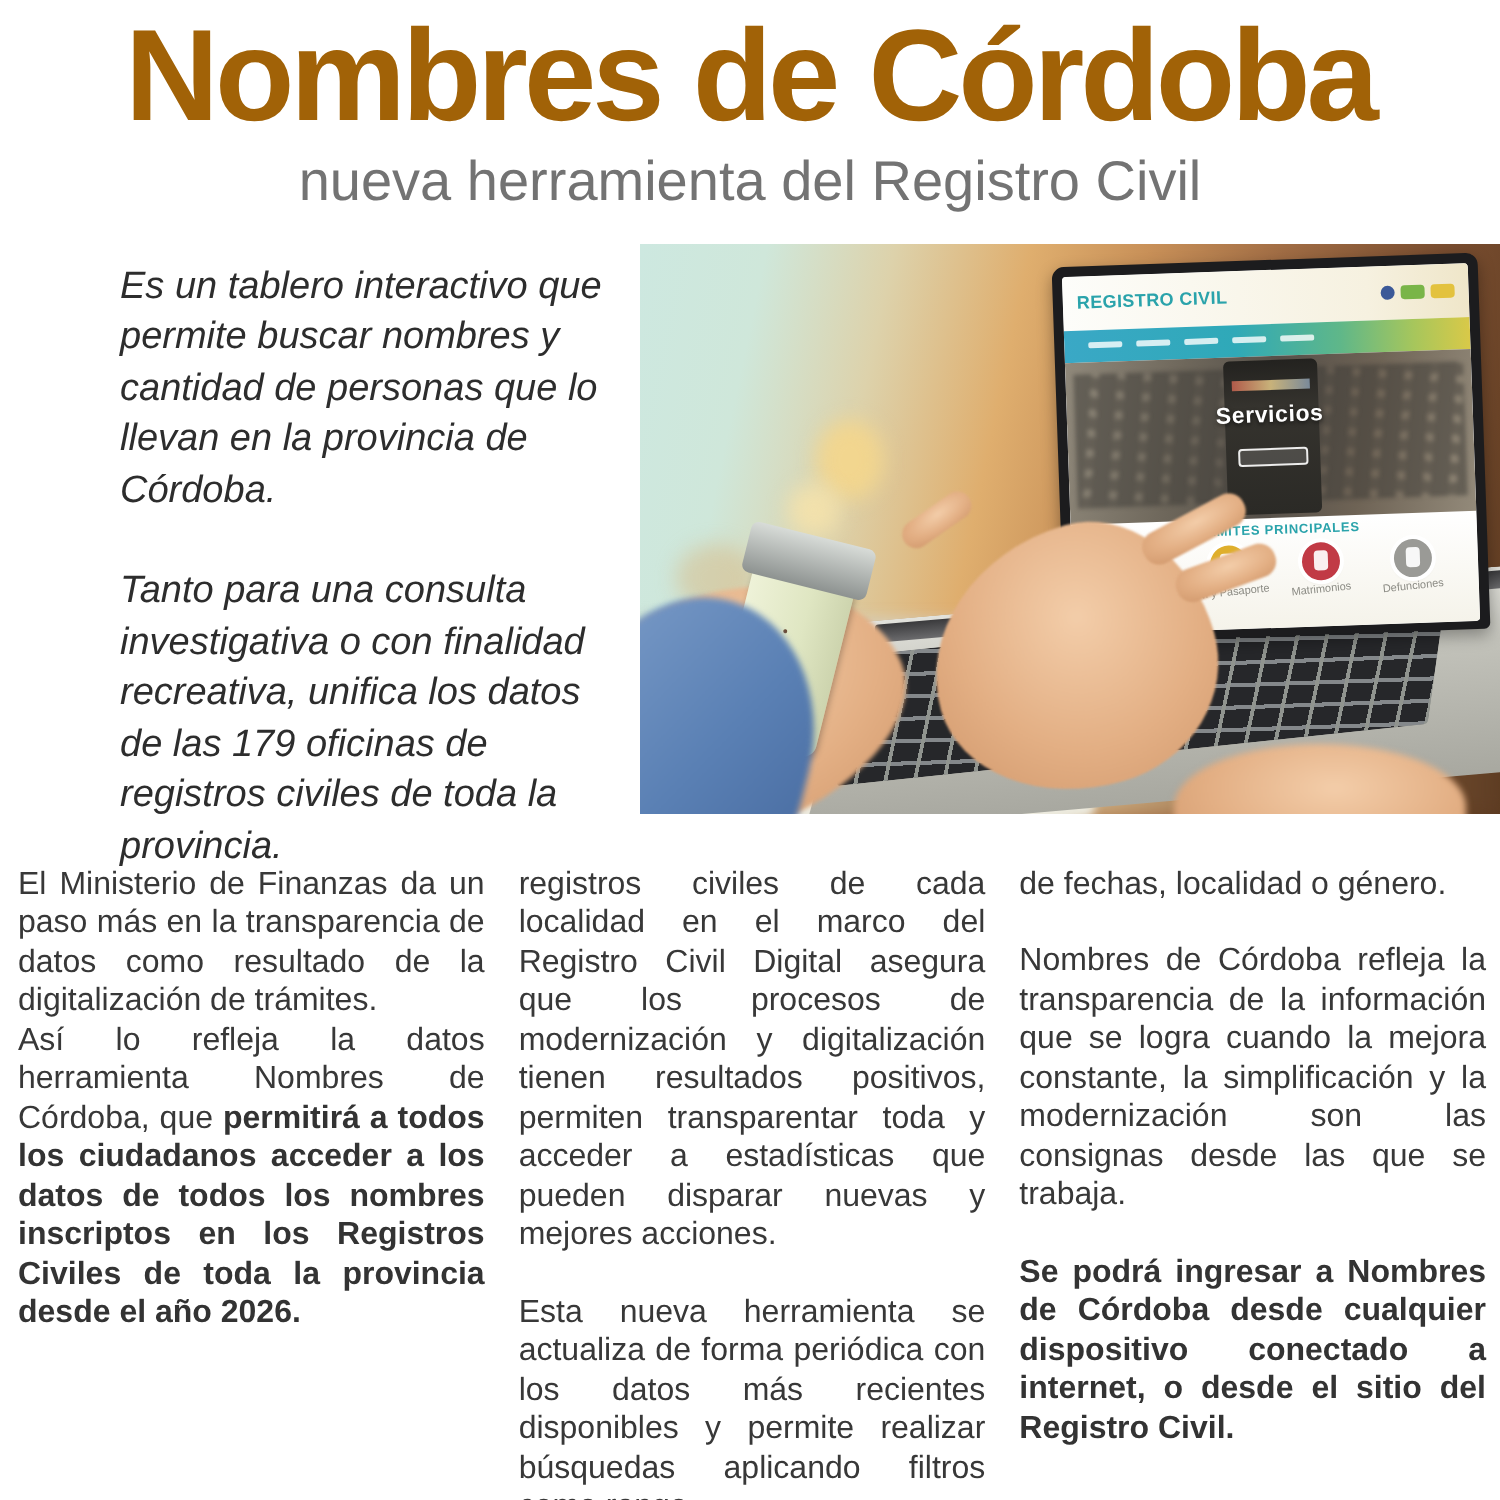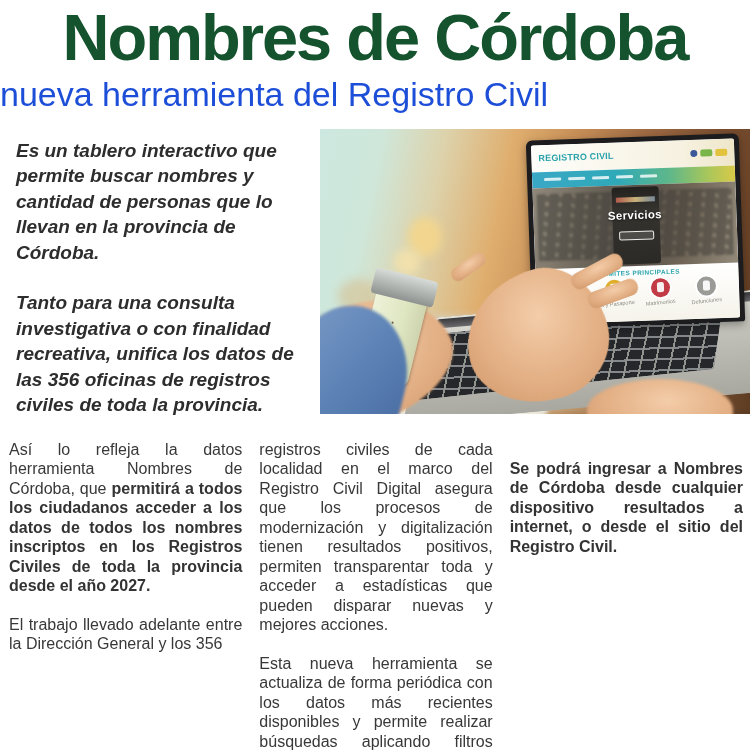--- a/index.html
+++ b/index.html
@@ -2,27 +2,27 @@
 <html lang="es"><head>
 <meta charset="utf-8">
 <style>
   * { margin:0; padding:0; box-sizing:border-box; }
   html,body { width:750px; height:750px; overflow:hidden; background:#fff;
     font-family:"Liberation Sans", sans-serif; }
 
   
   .headline { margin-top:4px; text-align:center; font-size:65px; font-weight:bold;
     letter-spacing:-2px; line-height:1.04; color:#3a3a94; }
-  .subtitle { text-align:left; font-size:34px; color:#1d4ed8; margin-top:3px;
+  .subtitle { text-align:center; font-size:28px; color:#737373; margin-top:3px;
     letter-spacing:0px; }
 
   
   .top-section { display:flex; margin-top:15px; padding-left:16px; height:287px; }
   .intro { width:302px; padding-top:9px; padding-right:14px;
-    font-weight:bold; font-style:italic; font-size:19px; line-height:25.5px; color:#2d2d2d; }
+    font-weight:normal; font-style:italic; font-size:19px; line-height:25.5px; color:#2d2d2d;margin-left:44px; }
   .intro p + p { margin-top:25px; }
 
   
   .photo { position:relative; width:430px; height:285px; margin-left:auto;
     overflow:hidden; flex:none; background:#caa06a; }
   .photo-bg { position:absolute; inset:0;
     background:linear-gradient(102deg,#cde8e0 0%,#cfe7da 13%,#ddd2ab 26%,#dfae6e 40%,
       #c89058 52%,#a06c44 66%,#7a4e30 82%,#5c3a20 100%); }
   .bokeh { position:absolute; border-radius:50%; filter:blur(5px); }
   .bokeh.b1 { left:88px; top:88px; width:34px; height:40px; background:rgba(244,214,140,.9); }
@@ -115,28 +115,28 @@
   .columns { display:grid; grid-template-columns:repeat(3,1fr); gap:17px;
     margin-top:24px; padding:0 7px 0 9px; font-size:16px; line-height:19.5px;
     text-align:justify; color:#383838; hyphens:auto; }
   .columns p.pgap { margin-top:19px; }
   .columns strong { font-weight:bold; color:#333; }
 </style>
 </head>
 <body>
 
 <header>
-  <h1 class="headline" style="color: #14532d;">Nombres de Córdoba</h1>
+  <h1 class="headline" style="color: #a16207;">Nombres de Córdoba</h1>
   <div class="subtitle">nueva herramienta del Registro Civil</div>
 </header>
 
 <section class="top-section">
   <div class="intro">
     <p>Es un tablero interactivo que permite buscar nombres y cantidad de personas que lo llevan en la provincia de Córdoba.</p>
-    <p>Tanto para una consulta investigativa o con finalidad recreativa, unifica los datos de las 356 oficinas de registros civiles de toda la provincia.</p>
+    <p>Tanto para una consulta investigativa o con finalidad recreativa, unifica los datos de las 179 oficinas de registros civiles de toda la provincia.</p>
   </div>
 
   <div class="photo">
     <div class="photo-bg"></div>
     <div class="bokeh b1"></div>
     <div class="bokeh b2"></div>
     <div class="bokeh b3"></div>
     <div class="ground"></div>
     <div class="paper"></div>
 
@@ -206,23 +206,25 @@
     <div class="finger f1 skin"></div>
     <div class="finger f2 skin"></div>
     <div class="finger f3 skin"></div>
     <div class="palm-right skin"></div>
     <div class="sleeve"></div>
   </div>
 </section>
 
 <section class="columns">
   <div>
-    <p><span>Así lo refleja la datos herramienta Nombres de Córdoba, que </span><strong>permitirá a todos los ciudadanos acceder a los datos de todos los nombres inscriptos en los Registros Civiles de toda la provincia desde el año 2027.</strong></p>
-    <p class="pgap">El trabajo llevado adelante entre la Dirección General y los 356</p>
+    <p>El Ministerio de Finanzas da un paso más en la transparencia de datos como resultado de la digitalización de trámites.</p>
+    <p><span>Así lo refleja la datos herramienta Nombres de Córdoba, que </span><strong>permitirá a todos los ciudadanos acceder a los datos de todos los nombres inscriptos en los Registros Civiles de toda la provincia desde el año 2026.</strong></p>
   </div>
   <div>
     <p>registros civiles de cada localidad en el marco del Registro Civil Digital asegura que los procesos de modernización y digitalización tienen resultados positivos, permiten transparentar toda y acceder a estadísticas que pueden disparar nuevas y mejores acciones.</p>
     <p class="pgap">Esta nueva herramienta se actualiza de forma periódica con los datos más recientes disponibles y permite realizar búsquedas aplicando filtros como rango</p>
   </div>
   <div>
-    <p class="pgap"><strong>Se podrá ingresar a Nombres de Córdoba desde cualquier dispositivo resultados a internet, o desde el sitio del Registro Civil.</strong></p>
+    <p>de fechas, localidad o género.</p>
+    <p class="pgap">Nombres de Córdoba refleja la transparencia de la información que se logra cuando la mejora constante, la simplificación y la modernización son las consignas desde las que se trabaja.</p>
+    <p class="pgap"><strong>Se podrá ingresar a Nombres de Córdoba desde cualquier dispositivo conectado a internet, o desde el sitio del Registro Civil.</strong></p>
   </div>
 </section>
 
 </body></html>

